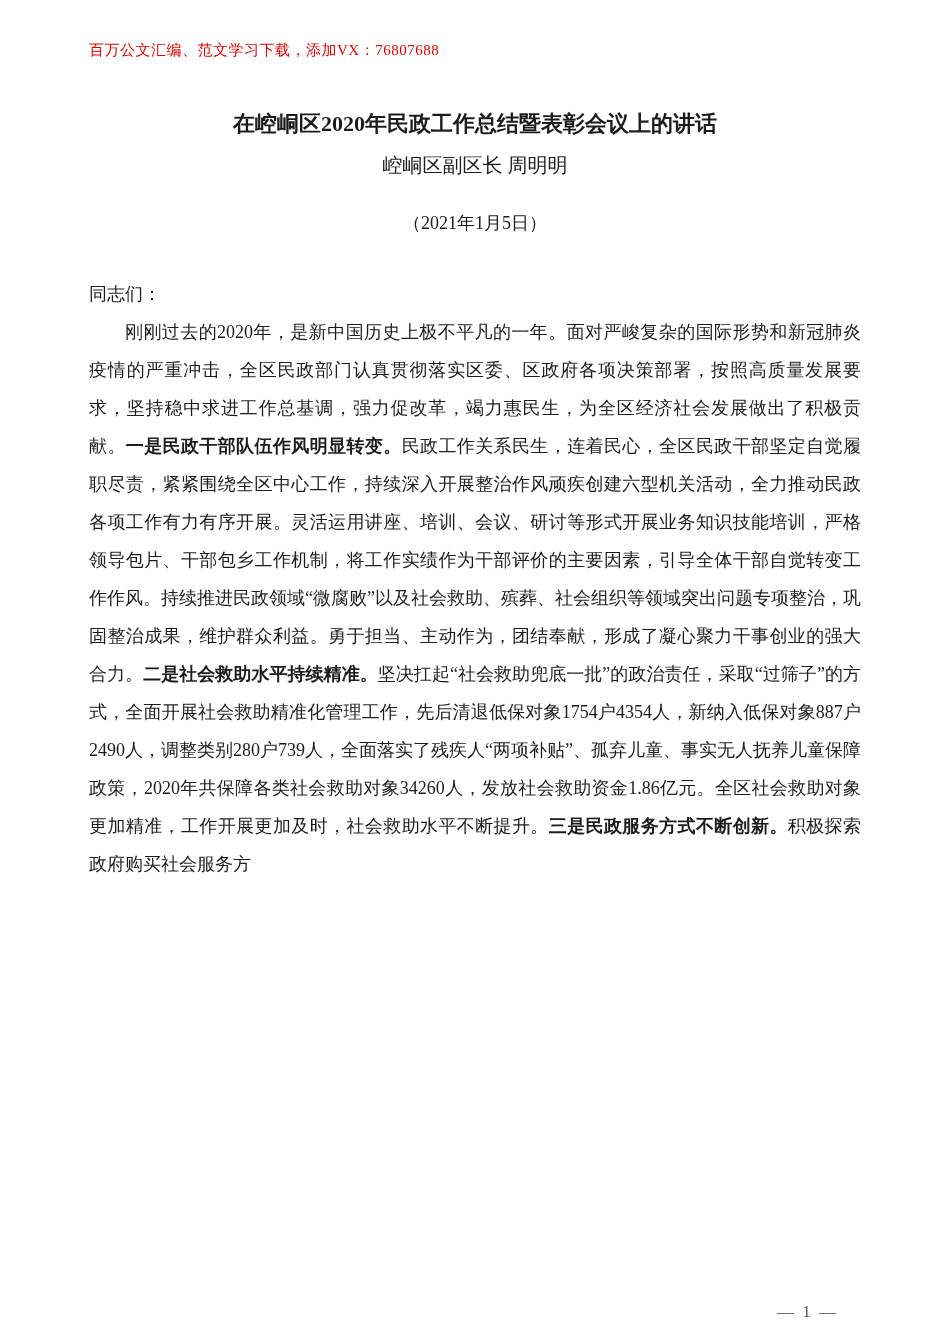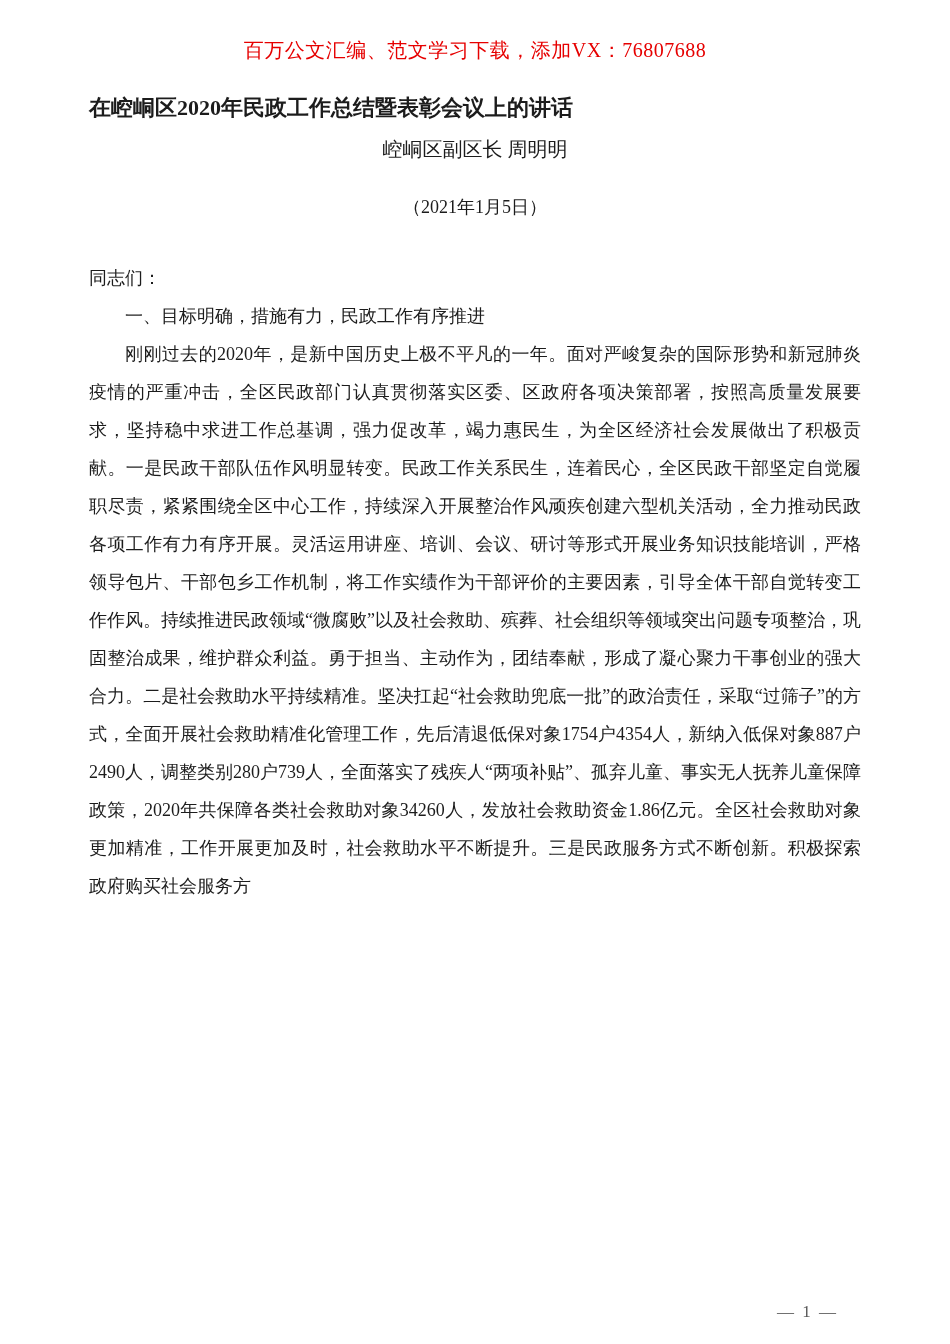--- a/index.html
+++ b/index.html
@@ -14,27 +14,27 @@
   }
   .page {
     width: 100%;
     height: 100%;
     padding: 38px 89px 0 89px;
     box-sizing: border-box;
     position: relative;
   }
   .notice {
     color: var(--notice-red, #e60000);
-    text-align: center;
-    font-size: 20px;
+    font-size: 15px;
     line-height: 25px;
     letter-spacing: 0.5px;
-    margin: 0 0 30px 0;
+    margin: 0 0 46px 0;
   }
   .doc-title {
+    text-align: center;
     font-size: 22px;
     line-height: 30px;
     font-weight: 700;
     margin: 0 0 13px 0;
   }
   .doc-author {
     text-align: center;
     font-size: 20px;
     line-height: 27px;
     margin: 0 0 30px 0;
@@ -52,21 +52,21 @@
     text-justify: inter-ideograph;
   }
   .para {
     margin: 0;
     text-indent: 2em;
   }
   .salutation {
     text-indent: 0;
   }
   .seg { font-weight: 400; }
-  .seg-bold { font-weight: 400; }
+  .seg-bold { font-weight: 700; }
   .page-number {
     position: absolute;
     right: 112px;
     bottom: 22px;
     font-size: 17px;
     color: #595959;
     letter-spacing: 2px;
     font-family: "Liberation Serif", "DejaVu Serif", serif;
   }
 </style>
@@ -79,20 +79,19 @@
 
   <h1 class="doc-title">在崆峒区2020年民政工作总结暨表彰会议上的讲话</h1>
 
   <div class="doc-author">崆峒区副区长 周明明</div>
 
   <div class="doc-date">（2021年1月5日）</div>
 
   <div class="body-text">
     <p class="para salutation">同志们：</p>
     <div id="paragraphs">
-        <p class="para heading"><span class="seg">一、目标明确，措施有力，民政工作有序推进</span></p>
         <p class="para"><span class="seg">刚刚过去的2020年，是新中国历史上极不平凡的一年。面对严峻复杂的国际形势和新冠肺炎疫情的严重冲击，全区民政部门认真贯彻落实区委、区政府各项决策部署，按照高质量发展要求，坚持稳中求进工作总基调，强力促改革，竭力惠民生，为全区经济社会发展做出了积极贡献。</span><span class="seg-bold">一是民政干部队伍作风明显转变。</span><span class="seg">民政工作关系民生，连着民心，全区民政干部坚定自觉履职尽责，紧紧围绕全区中心工作，持续深入开展整治作风顽疾创建六型机关活动，全力推动民政各项工作有力有序开展。灵活运用讲座、培训、会议、研讨等形式开展业务知识技能培训，严格领导包片、干部包乡工作机制，将工作实绩作为干部评价的主要因素，引导全体干部自觉转变工作作风。持续推进民政领域“微腐败”以及社会救助、殡葬、社会组织等领域突出问题专项整治，巩固整治成果，维护群众利益。勇于担当、主动作为，团结奉献，形成了凝心聚力干事创业的强大合力。</span><span class="seg-bold">二是社会救助水平持续精准。</span><span class="seg">坚决扛起“社会救助兜底一批”的政治责任，采取“过筛子”的方式，全面开展社会救助精准化管理工作，先后清退低保对象1754户4354人，新纳入低保对象887户2490人，调整类别280户739人，全面落实了残疾人“两项补贴”、孤弃儿童、事实无人抚养儿童保障政策，2020年共保障各类社会救助对象34260人，发放社会救助资金1.86亿元。全区社会救助对象更加精准，工作开展更加及时，社会救助水平不断提升。</span><span class="seg-bold">三是民政服务方式不断创新。</span><span class="seg">积极探索政府购买社会服务方</span></p>
       </div>
   </div>
 
   <div class="page-number">— 1 —</div>
 
 </div>
 
 </body></html>

